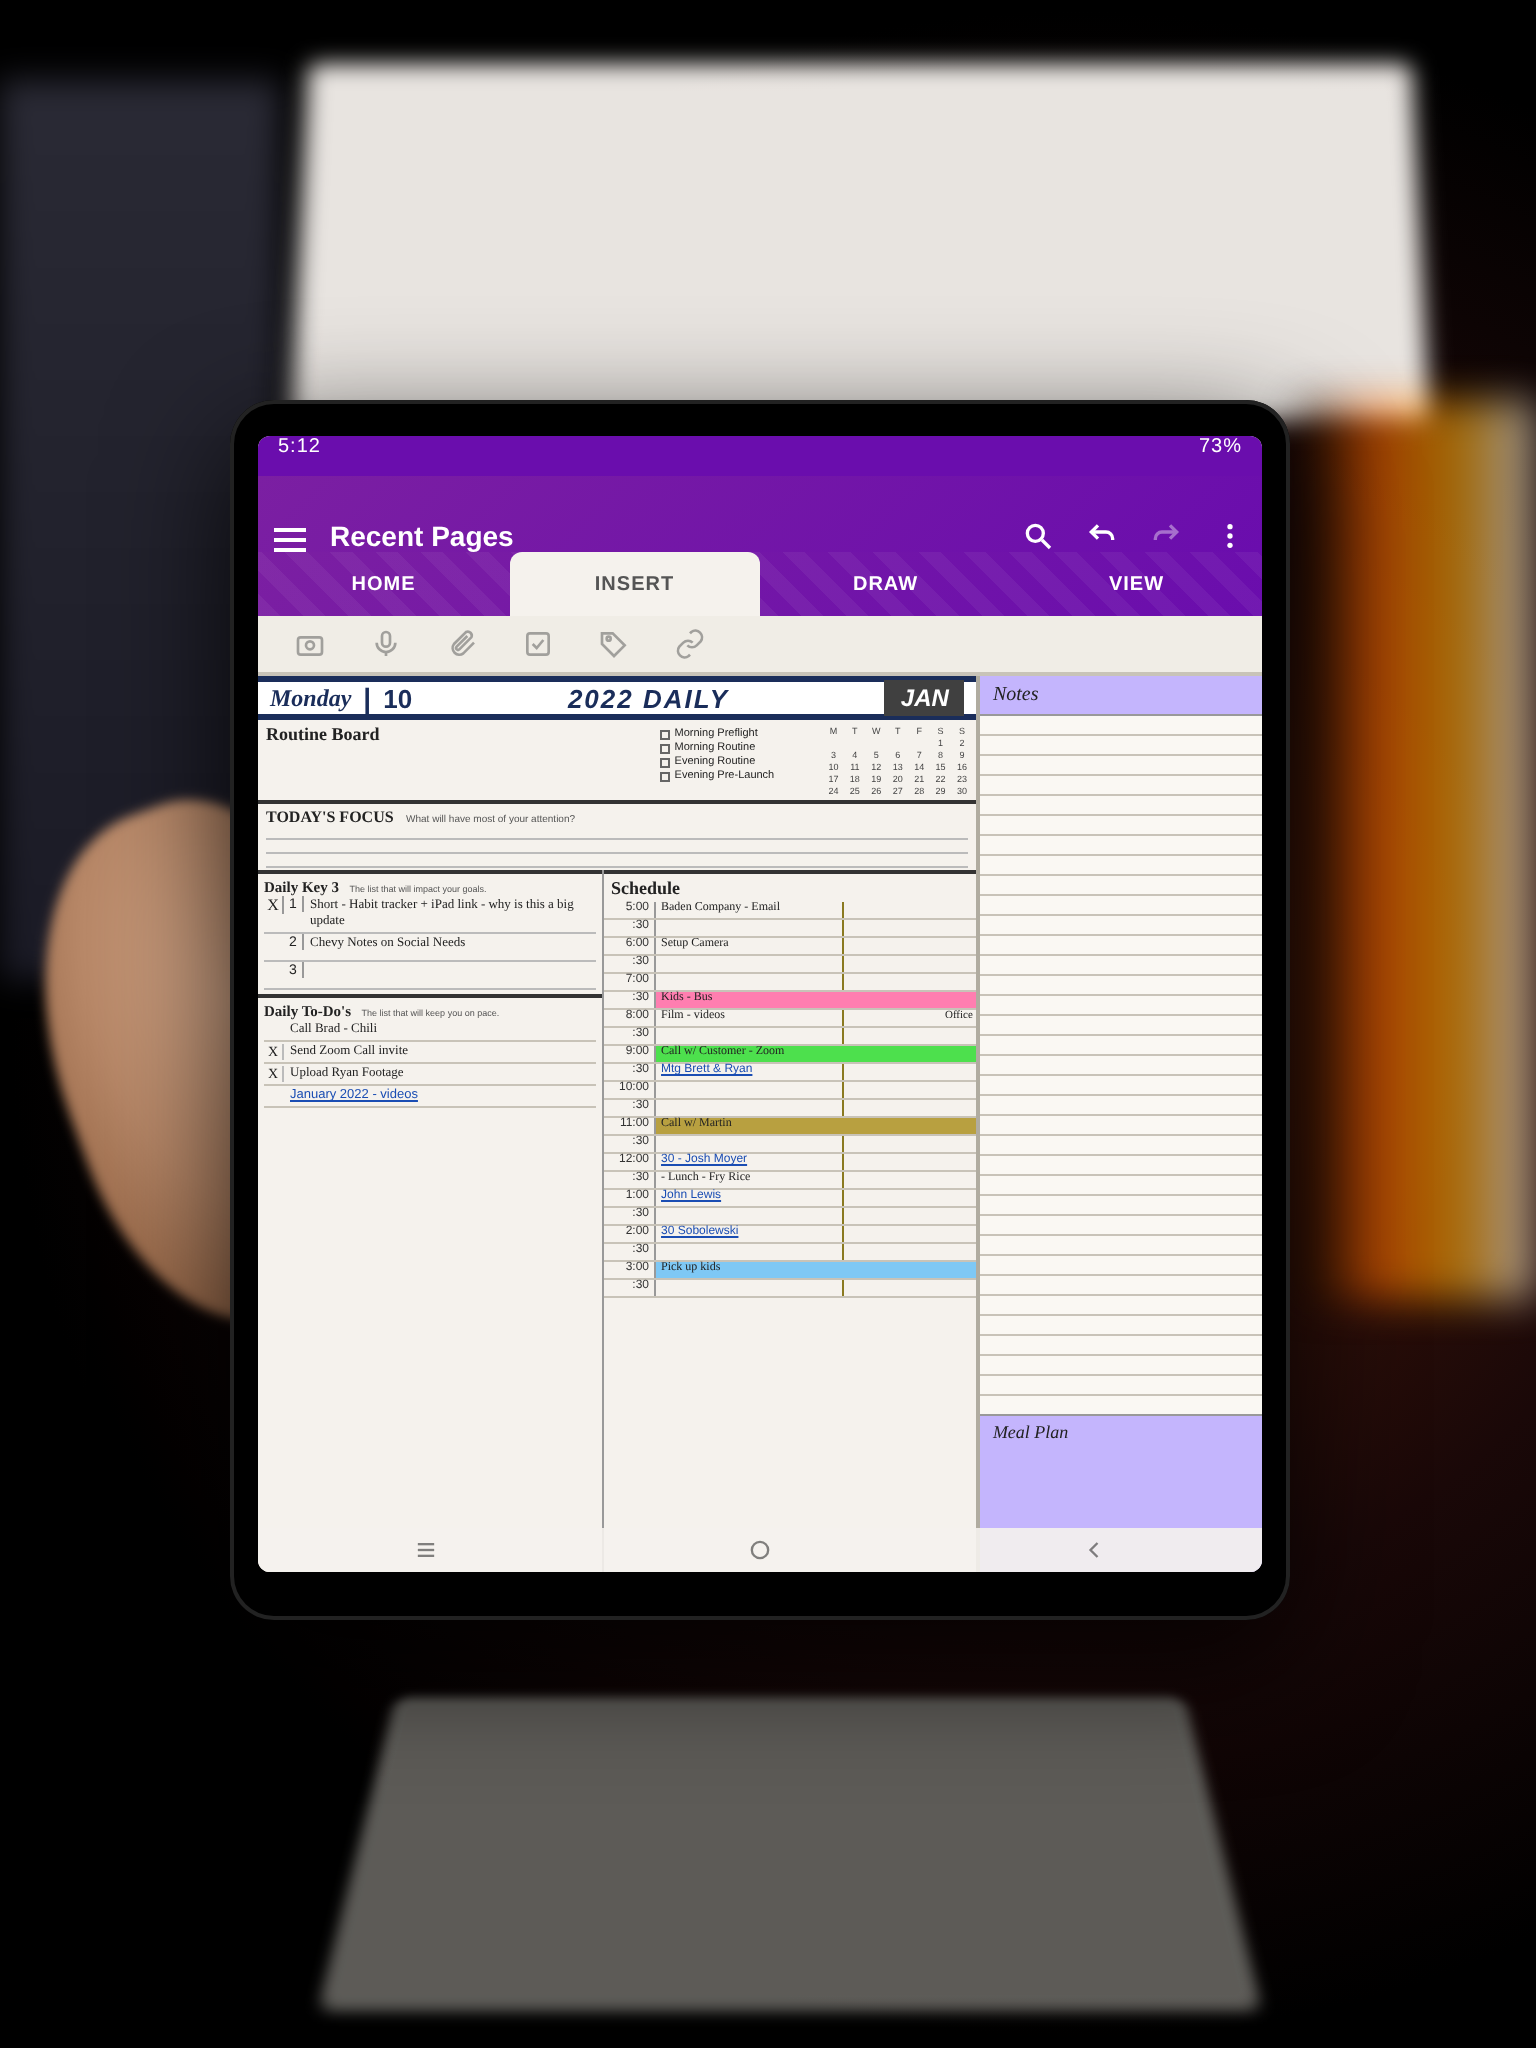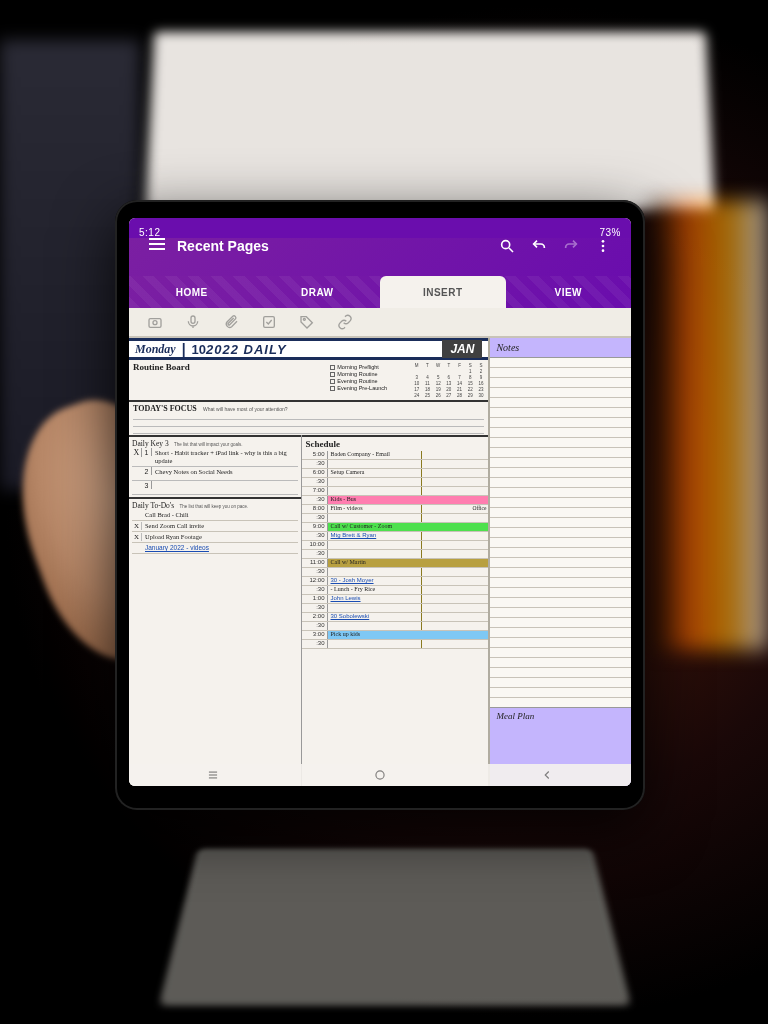--- a/index.html
+++ b/index.html
@@ -40,28 +40,28 @@
     padding: 18px 14px 24px 14px;
   }
   .screen {
     width: 100%; height: 100%; background: #f5f2ed;
     border-radius: 6px; overflow: hidden; position: relative;
     display: flex; flex-direction: column;
   }
   
   .statusbar {
     height: 20px; background: #6a0dad; color: #fff;
-    display: flex; justify-content: space-between; align-items: flex-end;
+    display: flex; justify-content: space-between; align-items: flex-start;
     padding: 0 10px; font-size: 10px;
   }
   .statusbar span { letter-spacing: .5px; }
   
   .appheader {
     height: 38px; background: linear-gradient(135deg,#7b1fa2,#6a0dad);
-    color: #fff; display: flex; align-items: flex-start; padding: 0 20px;
+    color: #fff; display: flex; align-items: flex-end; padding: 0 8px;
     gap: 12px;
   }
   .hamburger { width:16px; display:flex; flex-direction:column; gap:3px; cursor:pointer;}
   .hamburger div { height:2px; background:#fff; }
   .appheader .title { font-weight:600; font-size:14px; flex:1; }
   .appheader .actions { display:flex; gap:16px; align-items:center; }
   .icon-btn { width:16px; height:16px; position:relative; cursor:pointer; }
   
   .tabbar {
     height: 32px; background: linear-gradient(135deg,#7b1fa2,#6a0dad);
@@ -86,42 +86,42 @@
   .leftpage { width: 72%; border-right:2px solid #b0aca0; display:flex; flex-direction:column; }
   .rightpage { width:28%; background:#c4b5fd; }
   
   .datebanner {
     height:22px; background:#fff; border-top:3px solid #1a2d5a; border-bottom:3px solid #1a2d5a;
     display:flex; align-items:center; padding:0 6px; font-weight:700;
   }
   .datebanner .day { font-size:12px; color:#1a2d5a; font-style:italic; font-family:Georgia,serif;}
   .datebanner .sep { margin:0 6px; color:#1a2d5a; font-size:14px;}
   .datebanner .num { font-size:13px; color:#1a2d5a; }
-  .datebanner .yr { flex:1; font-size:13px; color:#1a2d5a; letter-spacing:1px; font-style:italic;}
+  .datebanner .yr { flex:1; text-align:center; font-size:13px; color:#1a2d5a; letter-spacing:1px; font-style:italic;}
   .datebanner .mon { background:#404040; color:#fff; padding:2px 8px; font-size:12px; font-style:italic;}
   
   .prow { display:flex; }
   .planboard { width:56%; padding:2px 4px; }
   .planboard h4 { font-size:9px; font-family:Georgia,serif;}
   .checklists { width:22%; font-size:5.5px; padding-top:4px;}
   .checklists div { display:flex; align-items:center; gap:2px; margin-bottom:1px;}
   .ck { width:5px;height:5px;border:1px solid #666;}
   .minical { width:22%; font-size:4.5px; padding:2px;}
   .minical table { width:100%; border-collapse:collapse;}
   .minical td { text-align:center; padding:.5px; color:#444;}
   
   .focus { border-top:2px solid #333; padding:2px 4px 0 4px;}
   .focus h4 { font-size:8px; display:inline; font-family:Georgia,serif;}
   .focus .sub { font-size:5px; color:#555; margin-left:4px;}
   .focuslines { height:22px; background:repeating-linear-gradient(#f5f2ed,#f5f2ed 6px,#bbb 6px,#bbb 7px);}
   
   .lower { flex:1; display:flex; }
   .leftcol { width:48%; border-right:1px solid #999; display:flex; flex-direction:column;}
   .section { border-top:2px solid #333; padding:2px 3px;}
-  .section h5 { font-size:7.5px; display:inline; font-family:Georgia,serif; font-weight:400;}
+  .section h5 { font-size:7.5px; display:inline; font-family:Georgia,serif; font-weight:700;}
   .section .sub { font-size:4.5px; color:#555; margin-left:3px;}
   .krow { display:flex; border-bottom:1px solid #bbb; min-height:14px; align-items:flex-start;}
   .kx { width:10px; text-align:center; font-family:'Comic Sans MS',cursive; font-size:8px; border-right:1px solid #999;}
   .kn { width:10px; text-align:center; font-size:7px; border-right:1px solid #999; padding-top:1px;}
   .ktxt { flex:1; padding:1px 3px; font-family:'Comic Sans MS',cursive; font-size:6.5px; line-height:1.2;}
   .trow { display:flex; border-bottom:1px solid #c8c3b8; min-height:11px; align-items:center;}
   .tx {width:10px;text-align:center;font-family:'Comic Sans MS',cursive;font-size:7px;border-right:1px solid #bbb;}
   .ttxt { flex:1; padding:0 3px; font-family:'Comic Sans MS',cursive; font-size:6.5px;}
   .lnk { color:#1a4db3; text-decoration:underline; font-family:Arial;}
   
@@ -201,22 +201,22 @@
               <circle cx="12" cy="5" r="2"></circle>
               <circle cx="12" cy="12" r="2"></circle>
               <circle cx="12" cy="19" r="2"></circle>
             </svg>
         </div>
       </div>
     </div>
 
     <div class="tabbar">
       <div class="tab">HOME</div>
+      <div class="tab active">INSERT</div>
       <div class="tab">DRAW</div>
-      <div class="tab active">INSERT</div>
       <div class="tab">VIEW</div>
     </div>
 
     <div class="toolbar">
       <div class="tool"><svg class="svg-icon" viewBox="0 0 24 24" fill="none" stroke="#555" stroke-width="2">
             <rect x="3" y="7" width="18" height="13" rx="2"></rect>
             <circle cx="12" cy="13" r="3"></circle>
           </svg></div>
       <div class="tool"><svg class="svg-icon" viewBox="0 0 24 24" fill="none" stroke="#555" stroke-width="2">
             <rect x="9" y="3" width="6" height="11" rx="3"></rect>

